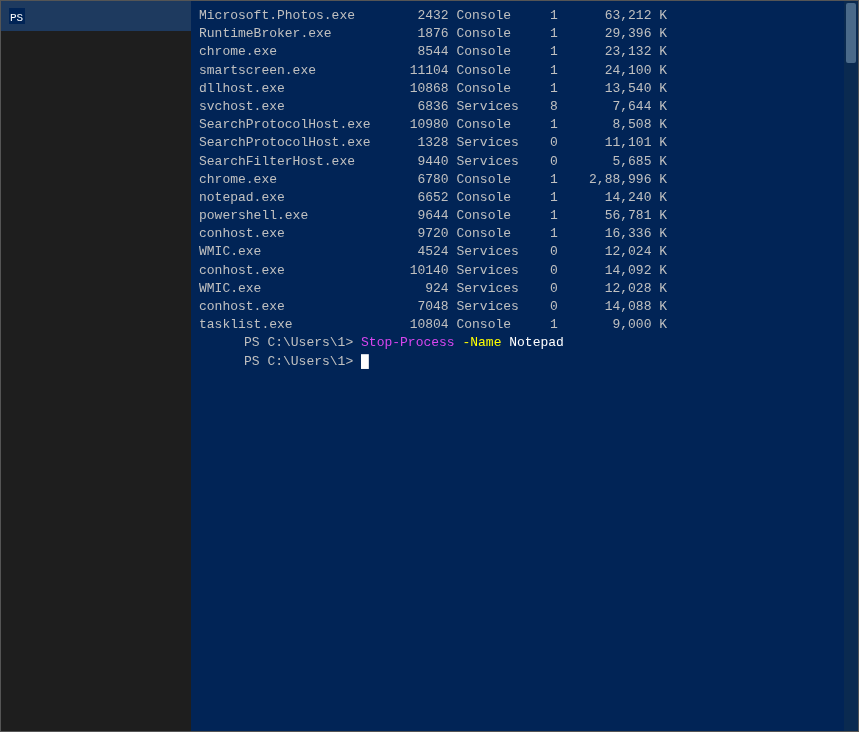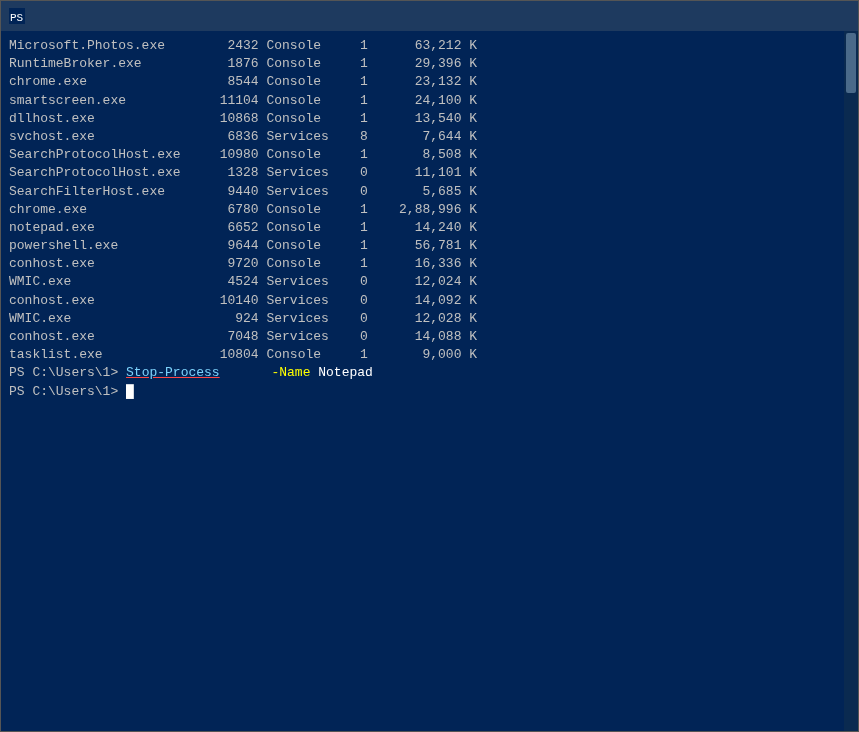--- a/index.html
+++ b/index.html
@@ -8,21 +8,21 @@
       height: 732px;
       background: #1e1e1e;
       font-family: 'Courier New', Courier, monospace;
       font-size: 13px;
       overflow: hidden;
     }
     .window {
       width: 859px;
       height: 732px;
       display: flex;
-      flex-direction: column;
+      flex-direction: row;
       border: 1px solid #555;
     }
     .title-bar {
       background: #1e3a5f;
       height: 30px;
       display: flex;
       align-items: center;
       padding: 0 8px;
       gap: 8px;
       flex-shrink: 0;
@@ -63,38 +63,37 @@
       position: relative;
     }
     .terminal pre {
       color: #c0c0c0;
       font-family: 'Courier New', Courier, monospace;
       font-size: 13px;
       line-height: 1.4;
       white-space: pre;
     }
     .cmd-red {
-      color: #7dd3fc;
-      text-decoration: underline;
+      color: #d946ef;
       text-decoration-color: #ff4444;
     }
     .cmd-yellow {
       color: #ffff00;
-      margin-left: 44px;
     }
     .cmd-white {
       color: #ffffff;
       margin-top: 8px;
     }
     .cmd-normal {
       color: #c0c0c0;
       text-align: center;
     }
     .prompt {
       color: #c0c0c0;
+      margin-left: 45px;
     }
     .scrollbar {
       position: absolute;
       right: 0;
       top: 0;
       width: 14px;
       height: 100%;
       background: #0a2a50;
       display: flex;
       flex-direction: column;

